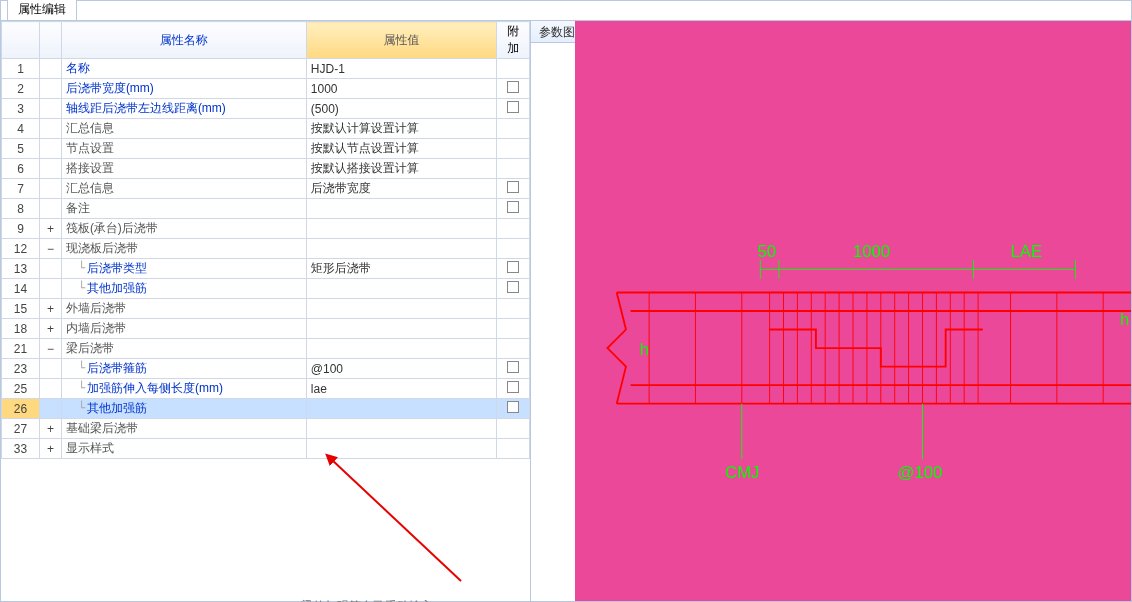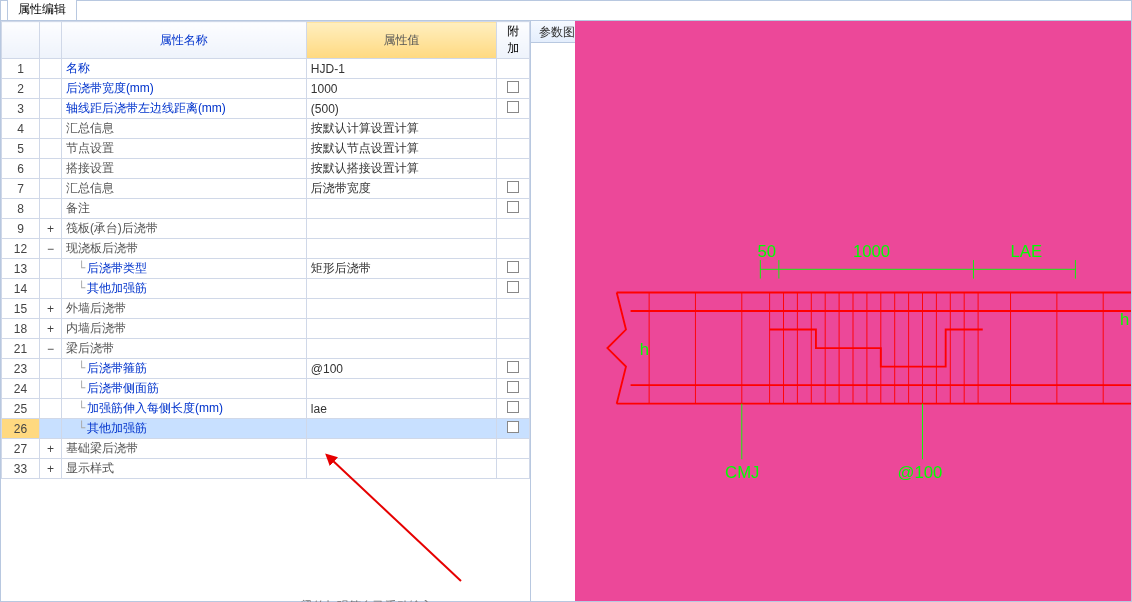--- a/index.html
+++ b/index.html
@@ -248,27 +248,20 @@
               <td class="col-att"></td>
             </tr>
             <tr class="row-child">
               <td class="col-num">23</td>
               <td class="col-exp"></td>
               <td class="col-name">后浇带箍筋</td>
               <td class="col-val">@100</td>
               <td class="col-att"><span class="chk"></span></td>
             </tr>
             <tr class="row-child">
-              <td class="col-num">24</td>
-              <td class="col-exp"></td>
-              <td class="col-name">后浇带侧面筋</td>
-              <td class="col-val"></td>
-              <td class="col-att"><span class="chk"></span></td>
-            </tr>
-            <tr class="row-child">
               <td class="col-num">25</td>
               <td class="col-exp"></td>
               <td class="col-name">加强筋伸入每侧长度(mm)</td>
               <td class="col-val">lae</td>
               <td class="col-att"><span class="chk"></span></td>
             </tr>
             <tr class="selected row-child">
               <td class="col-num">26</td>
               <td class="col-exp"></td>
               <td class="col-name">其他加强筋</td>

